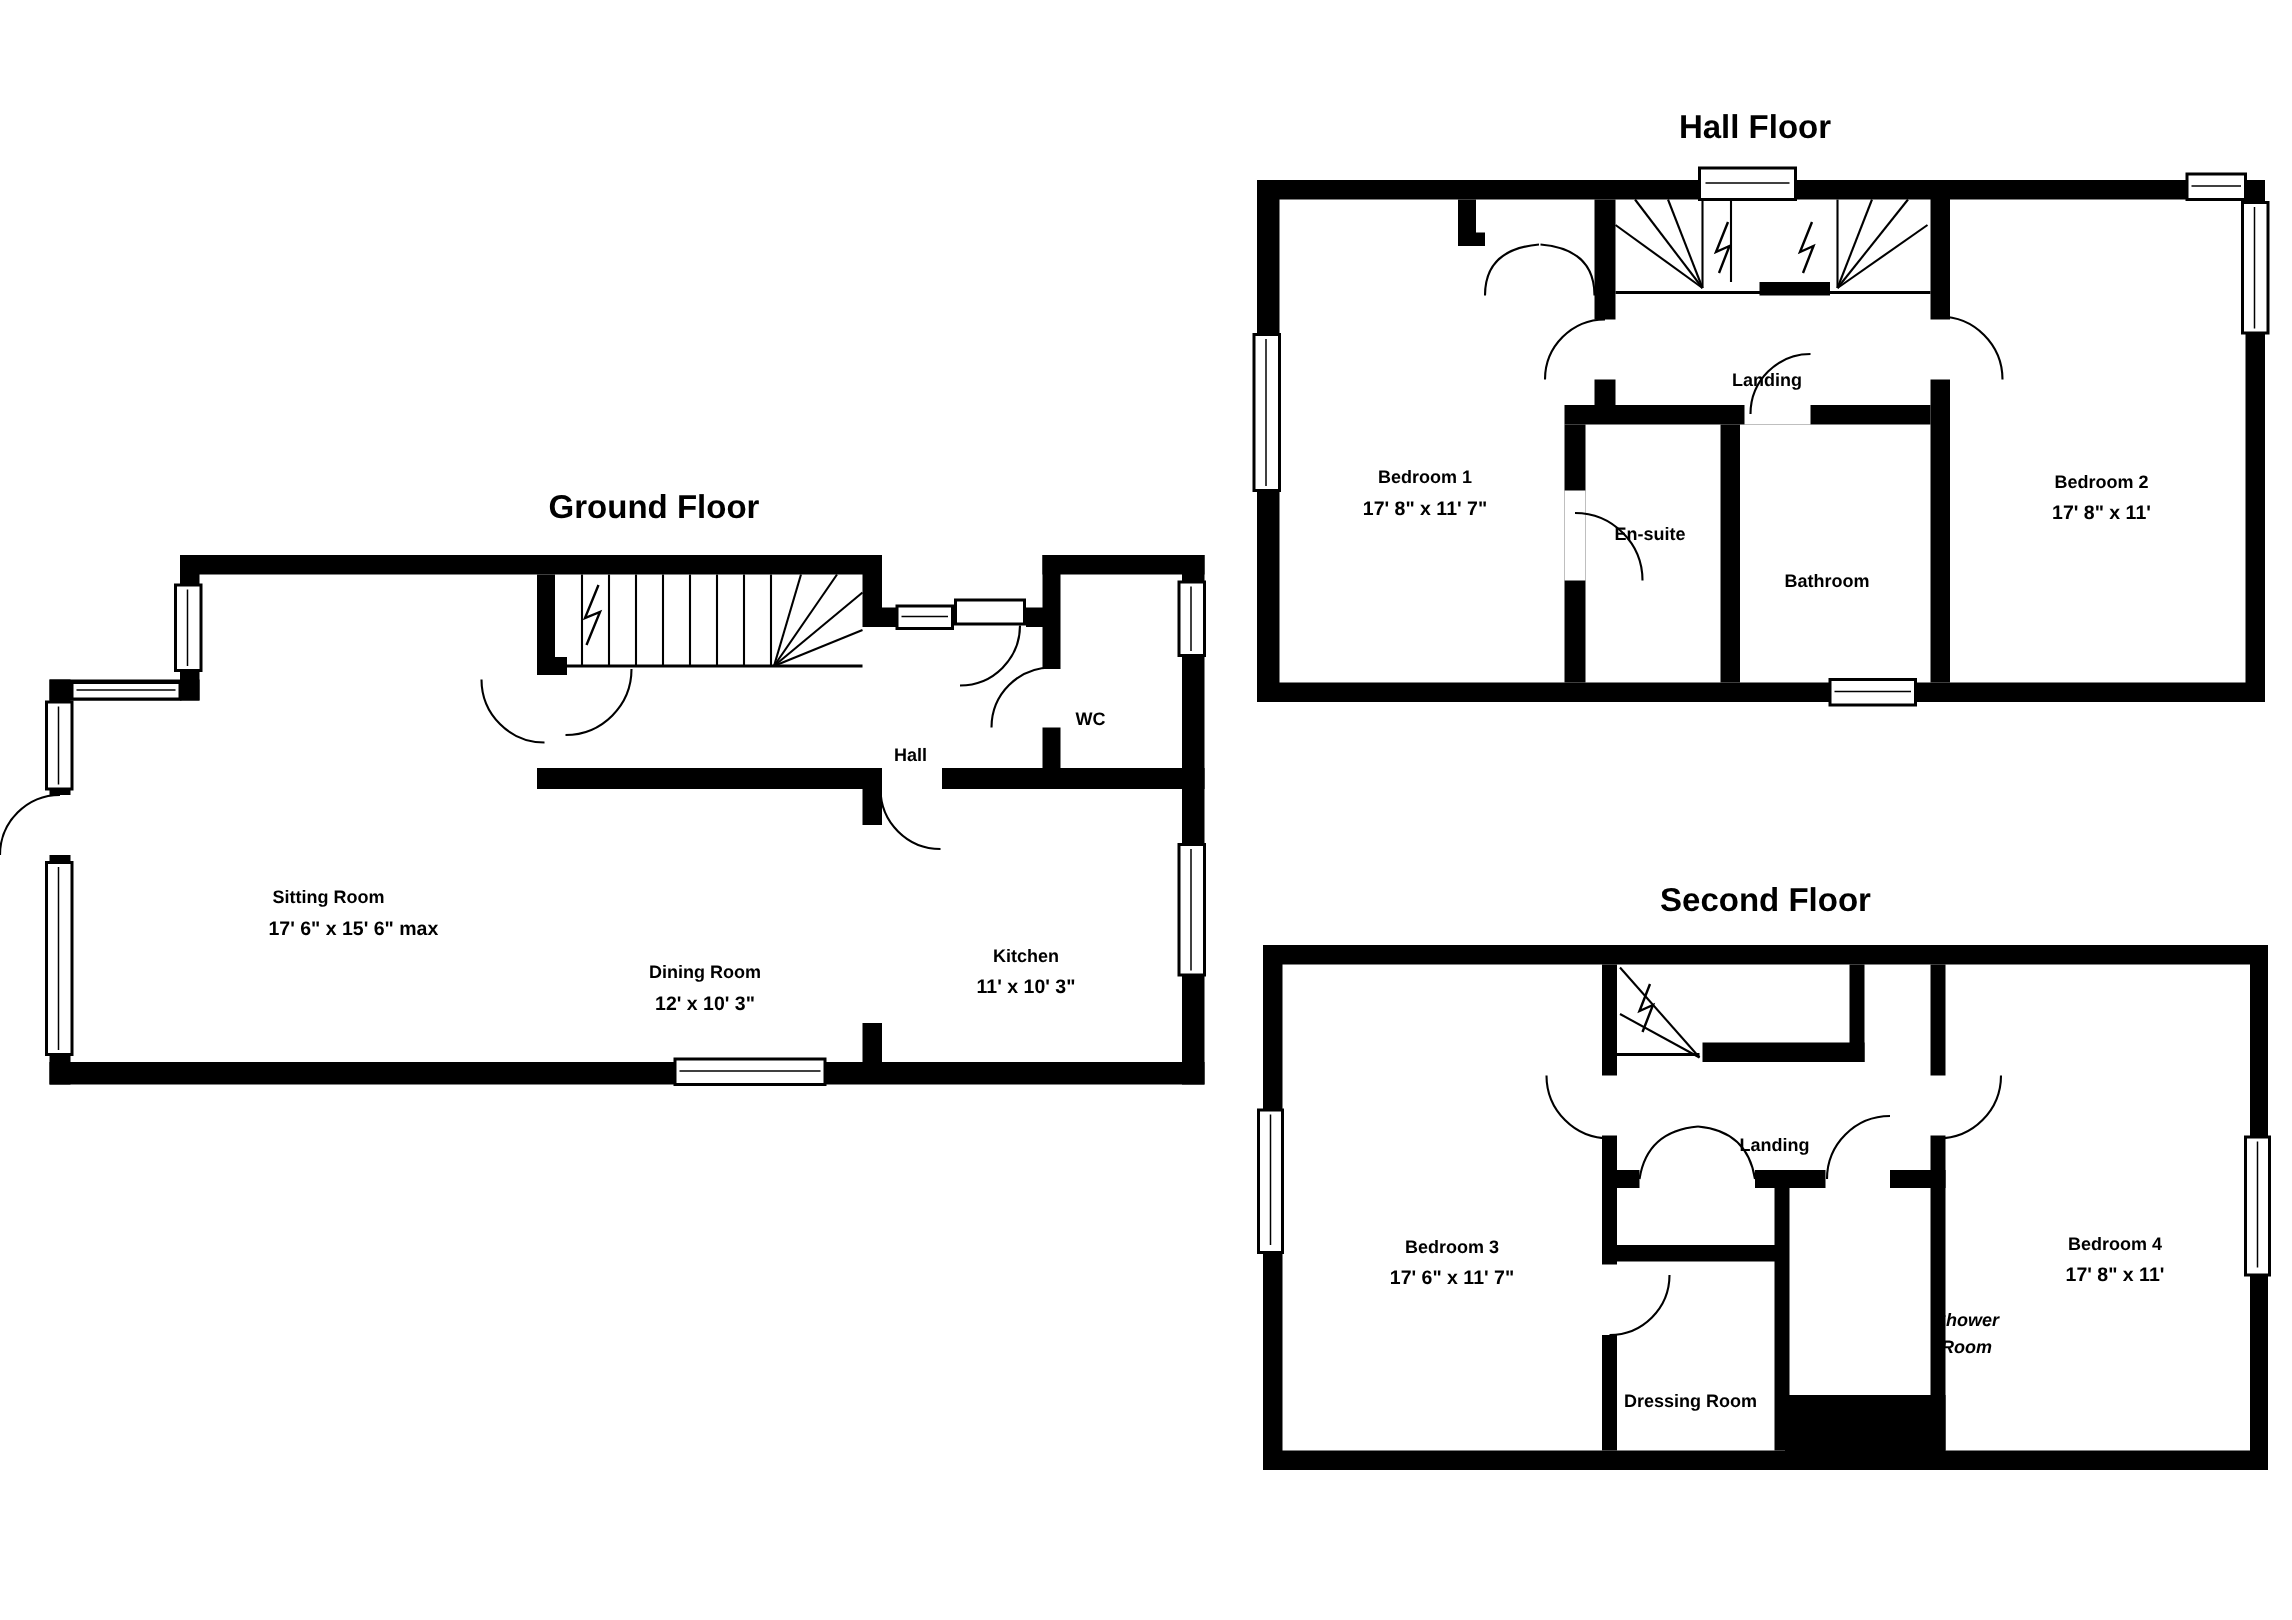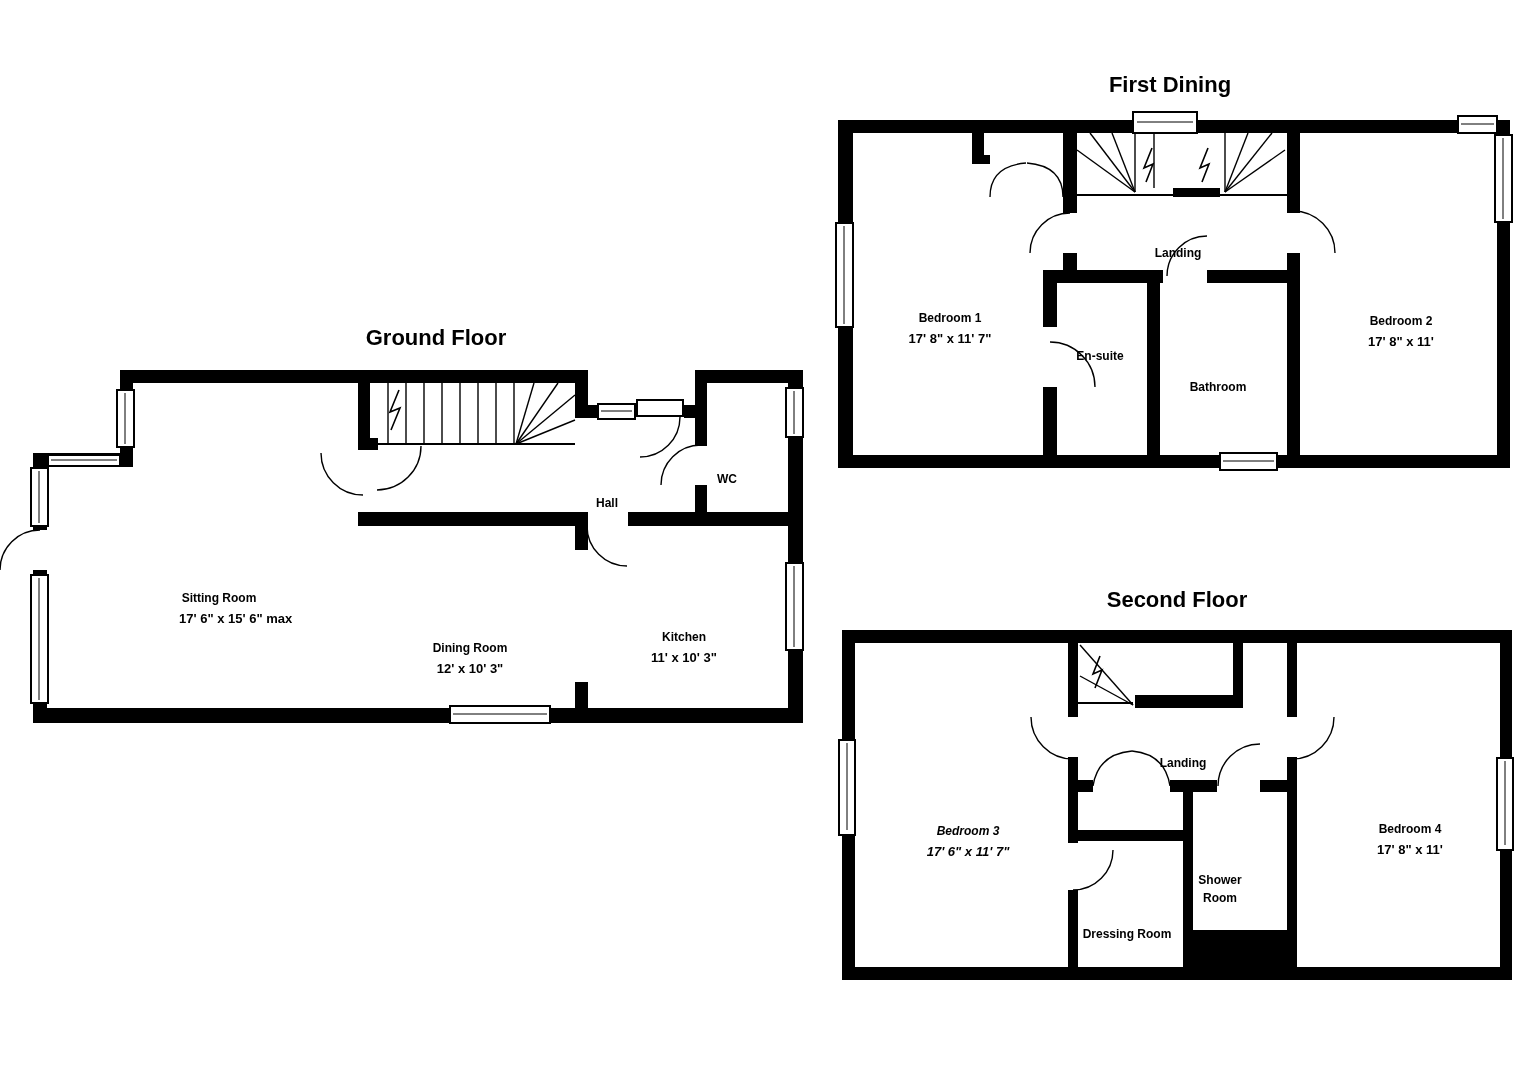--- a/index.html
+++ b/index.html
@@ -247,21 +247,21 @@
     <div class="rname nowrap">Kitchen</div>
     <div class="rdims">11' x 10' 3"</div>
   </div>
   <div class="label" style="left:607px;top:467px;">
     <div class="rname nowrap">Hall</div>
   </div>
   <div class="label" style="left:727px;top:443px;">
     <div class="rname nowrap">WC</div>
   </div>
 
-  <div class="floor-title" style="left:1170px;top:85px;">First Dining</div>
+  <div class="floor-title" style="left:1170px;top:85px;">Hall Floor</div>
 
   <div class="label" style="left:950px;top:282px;">
     <div class="rname nowrap">Bedroom 1</div>
     <div class="rdims">17' 8" x 11' 7"</div>
   </div>
   <div class="label" style="left:1100px;top:320px;">
     <div class="rname nowrap">En-suite</div>
   </div>
   <div class="label" style="left:1218px;top:351px;">
     <div class="rname nowrap">Bathroom</div>
@@ -269,28 +269,28 @@
   <div class="label" style="left:1401px;top:285px;">
     <div class="rname nowrap">Bedroom 2</div>
     <div class="rdims">17' 8" x 11'</div>
   </div>
   <div class="label" style="left:1178px;top:217px;">
     <div class="rname nowrap">Landing</div>
   </div>
 
   <div class="floor-title" style="left:1177px;top:600px;">Second Floor</div>
 
-  <div class="label" style="left:968px;top:795px;font-style:italic;">
+  <div class="label" style="left:968px;top:795px;">
     <div class="rname nowrap">Bedroom 3</div>
     <div class="rdims">17' 6" x 11' 7"</div>
   </div>
   <div class="label" style="left:1127px;top:898px;width:100px;">
     <div class="rname">Dressing Room</div>
   </div>
-  <div class="label" style="left:1220px;top:844px;width:80px;">
+  <div class="label" style="left:1311px;top:844px;width:80px;font-style:italic;">
     <div class="rname">Shower Room</div>
   </div>
   <div class="label" style="left:1410px;top:793px;">
     <div class="rname nowrap">Bedroom 4</div>
     <div class="rdims">17' 8" x 11'</div>
   </div>
   <div class="label" style="left:1183px;top:727px;">
     <div class="rname nowrap">Landing</div>
   </div>
 

